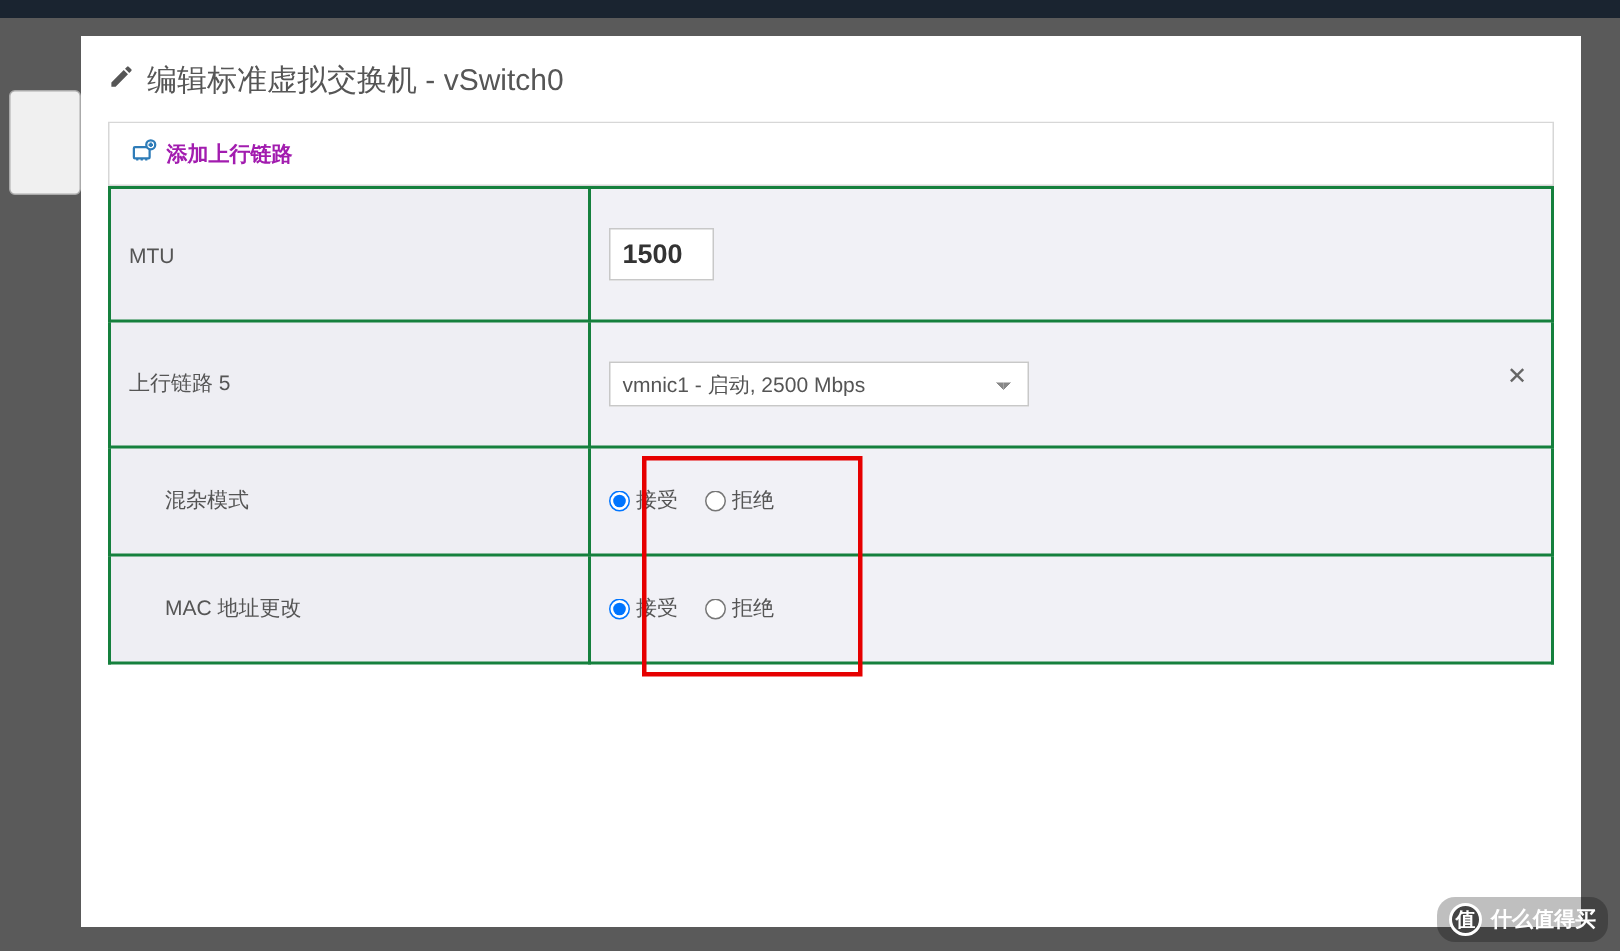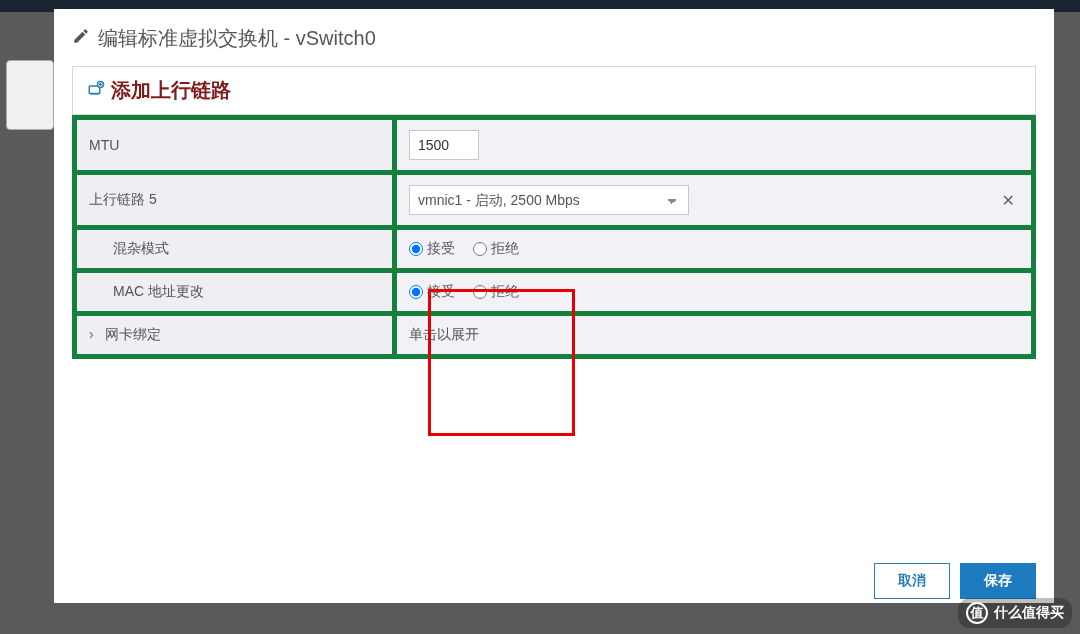--- a/index.html
+++ b/index.html
@@ -25,21 +25,21 @@
     top: 60px;
     left: 6px;
     width: 48px;
     height: 70px;
     background: #f0f0f0;
     border: 1px solid #aaa;
     border-radius: 4px;
   }
   .modal {
     position: absolute;
-    top: 9px;
+    top: 24px;
     left: 54px;
     width: 1000px;
     height: 594px;
     background: #fff;
     display: flex;
     flex-direction: column;
   }
   .modal-title {
     display: flex;
     align-items: center;
@@ -56,54 +56,54 @@
   }
   .toolbar {
     border: 1px solid #d7d7d7;
     background: #fff;
     padding: 10px 14px;
     display: flex;
     align-items: center;
     gap: 6px;
   }
   .toolbar a {
-    color: #7f1d1d;
-    font-size: 20px;
+    color: #a21caf;
+    font-size: 14px;
     font-weight: bold;
     text-decoration: none;
   }
   table.form {
     width: 100%;
     border-collapse: collapse;
   }
   table.form td {
-    border: 5px solid #15803d;
-    padding: 10px 12px;
+    border: 2px solid #15803d;
+    padding: 26px 12px;
     vertical-align: middle;
     background: #f1f1f6;
     color: #555;
     font-size: 14px;
   }
   table.form td.label {
     width: 320px;
     background: #eeeef3;
   }
   .indent1 { padding-left: 24px; }
   .chev { display: inline-block; width: 12px; color: #666; margin-right: 4px; }
   input[type=text] {
     border: 1px solid #c8c8c8;
     padding: 6px 8px;
-    font-size: 14px;
+    font-size: 18px;
     width: 70px;
     background: #fff;
     color: #333;
+    font-weight: bold;
   }
   .select-wrap {
     display: flex;
-    align-items: center;
     gap: 0;
   }
   select {
     border: 1px solid #c8c8c8;
     padding: 6px 8px;
     font-size: 14px;
     width: 280px;
     background: #fff;
     color: #555;
     appearance: none;
@@ -239,34 +239,24 @@
                   <input type="radio" name="mac" checked="" style="">
                   <span>接受</span>
                 </label>
             <label class="radio-opt">
                   <input type="radio" name="mac" style="">
                   <span>拒绝</span>
                 </label>
           </div>
         </td>
       </tr>
-      <tr>
-        <td class="label">
-          <span class="chev">›</span><span>网卡绑定</span>
-        </td>
-        <td>单击以展开</td>
-      </tr>
     </tbody>
       </table>
   </div>
 
-  <div class="footer">
-    <button class="btn btn-secondary">取消</button>
-    <button class="btn btn-primary">保存</button>
-  </div>
 
   <div class="highlight-box" style="top:280px; left:374px; width:147px; height:147px;"></div>
 </div>
 
 <div class="watermark">
   <div class="circle">值</div>
   <span>什么值得买</span>
 </div>
 
 </body></html>

